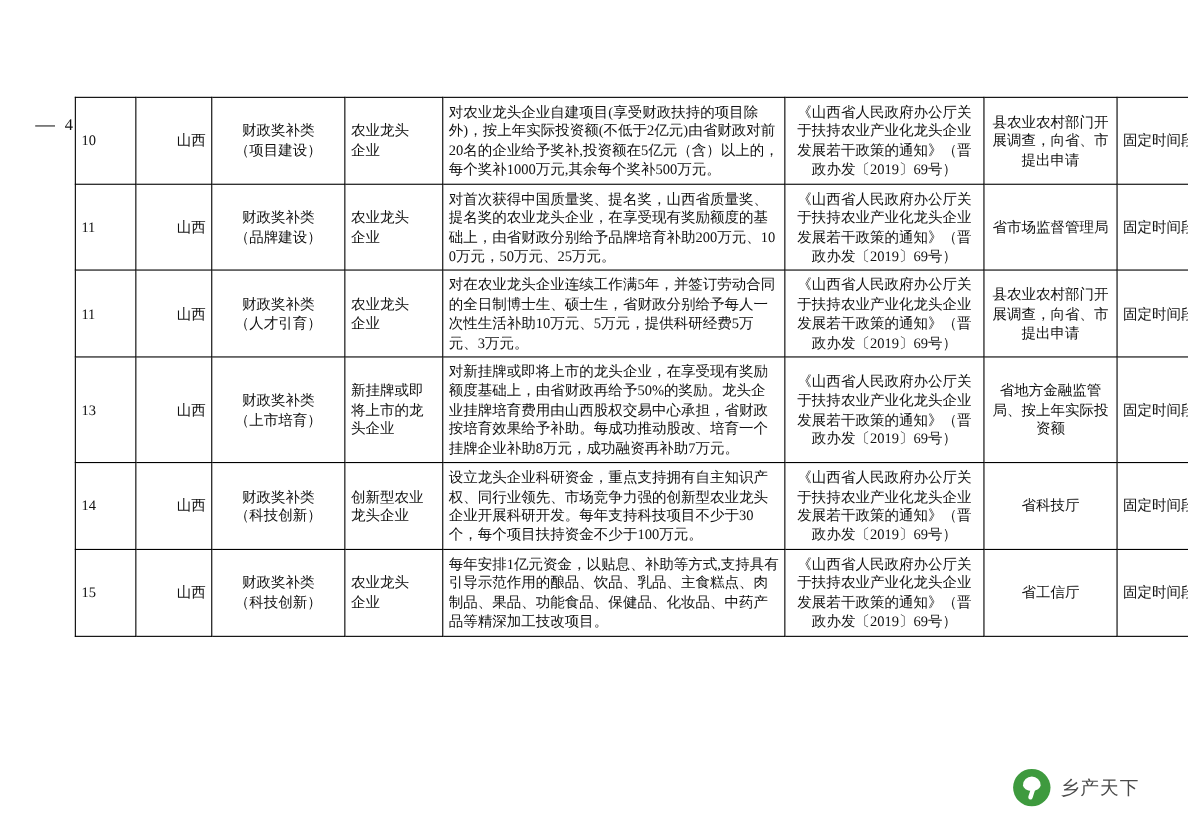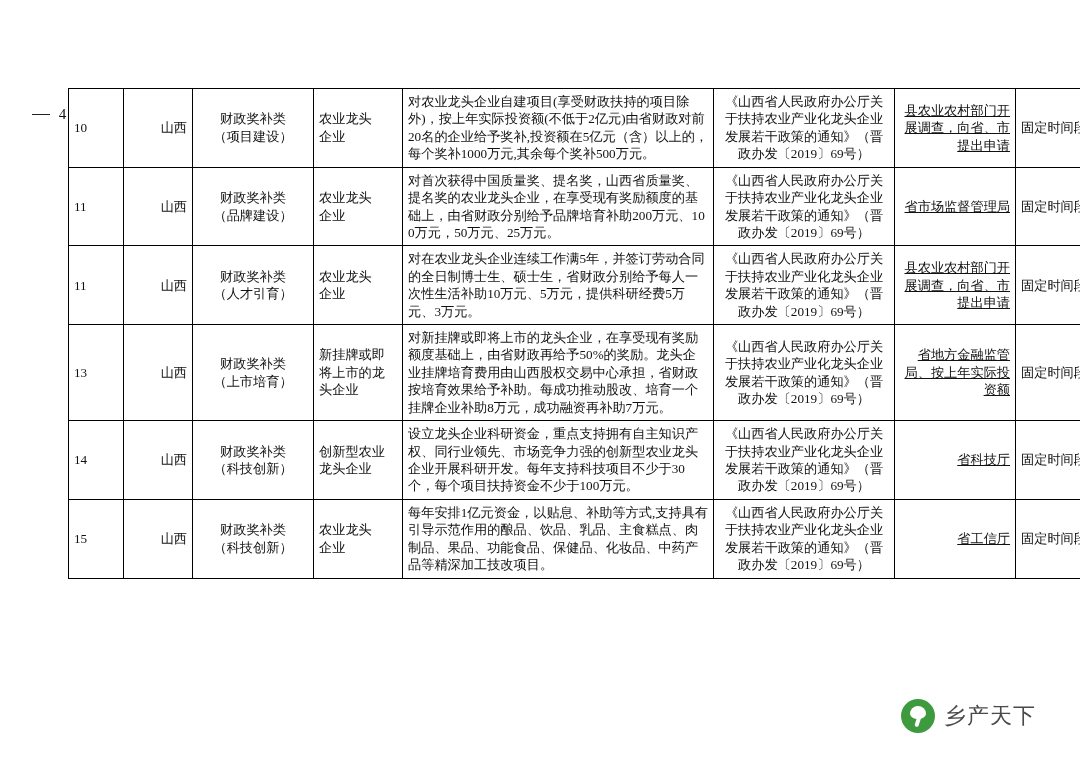--- a/index.html
+++ b/index.html
@@ -63,21 +63,21 @@
     font-size: 13.2px;
     line-height: 1.32;
     word-break: break-all;
   }
   td.c-no      { width: 44px;  }
   td.c-prov    { width: 58px;  text-align: right; }
   td.c-type    { width: 110px; text-align: center; }
   td.c-obj     { width: 78px;  text-align: left; }
   td.c-desc    { width: 300px; text-align: left; }
   td.c-basis   { width: 170px; text-align: center; }
-  td.c-org     { width: 110px; text-align: right; text-decoration: underline; }
+  td.c-org     { width: 110px; text-align: center; }
   td.c-time    { width: 96px;  text-align: left; }
 
   td.c-obj, td.c-desc, td.c-basis, td.c-org, td.c-time {
     vertical-align: middle;
   }
 
   
   .watermark {
     position: absolute;
     right: 44px;
@@ -106,21 +106,21 @@
     content: "";
     position: absolute;
     left: 15px; top: 16px;
     width: 4px; height: 12px;
     background: #fff;
     transform: rotate(18deg);
     border-radius: 2px;
   }
   .watermark .wm-text {
     font-family: "Liberation Sans", sans-serif;
-    font-size: 22px;
+    font-size: 17px;
     color: #4a4a4a;
     letter-spacing: 1px;
   }
 </style>
 </head>
 <body>
 
 <div class="page">
 
   <div class="page-number">

